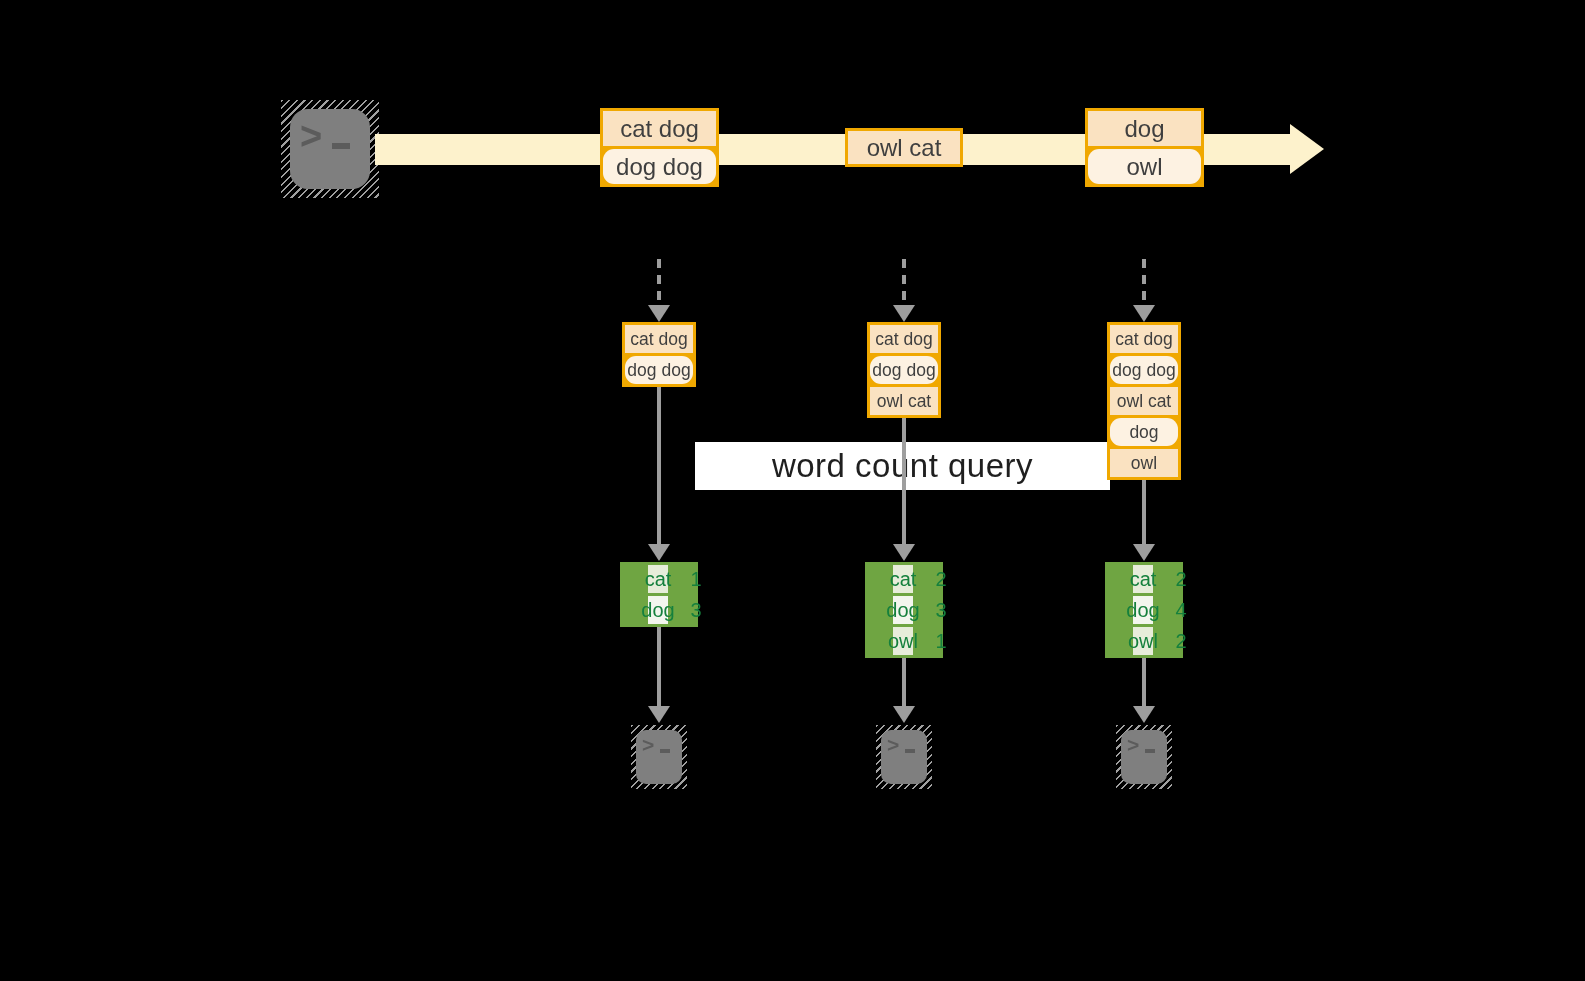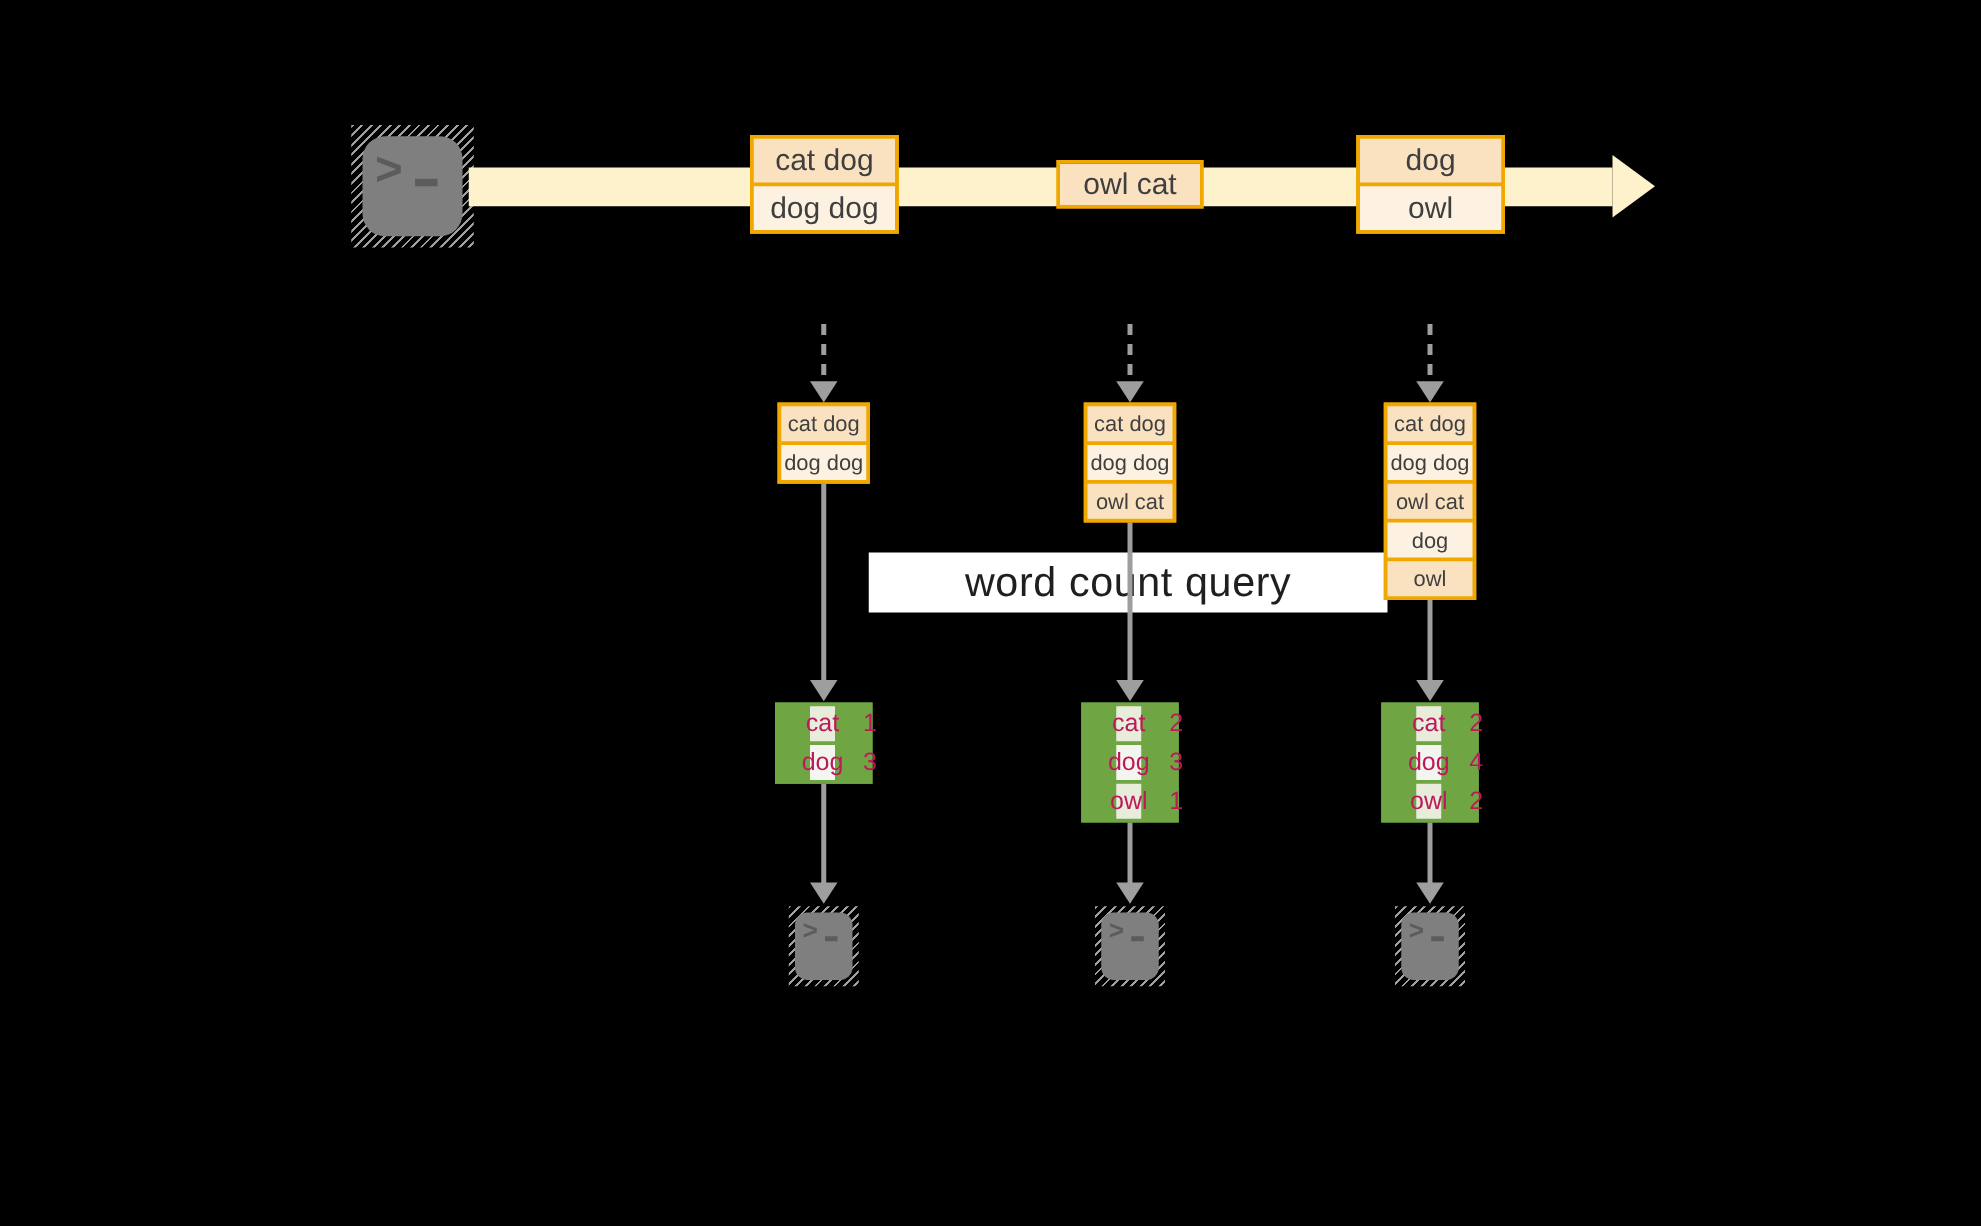--- a/index.html
+++ b/index.html
@@ -24,39 +24,39 @@
   
   .band{position:absolute;left:375px;top:134px;width:915px;height:31px;background:#FDF2CC;z-index:1;}
   .band-head{position:absolute;left:1290px;top:124px;width:0;height:0;
     border-top:25px solid transparent;border-bottom:25px solid transparent;
     border-left:34px solid #FDF2CC;z-index:1;}
   
   .bbox{position:absolute;border:3px solid #F0A800;background:#F0A800;
     display:flex;flex-direction:column;gap:3px;z-index:7;}
   .bcell{display:flex;align-items:center;justify-content:center;color:#3F3F3F;}
   .bcell.odd{background:#FAE2C1;}
-  .bcell.even{background:#FDF2E2;}
+  .bcell.even{background:#FDF2E2;border-radius:11px;}
   .bbox-lg .bcell{width:113px;height:35px;font-size:24px;}
   .bbox-md .bcell{width:112px;height:33px;font-size:24px;}
   .bbox-sm .bcell{width:68px;height:28px;font-size:17.5px;}
   
   .vdash{position:absolute;width:4px;z-index:3;
     background:repeating-linear-gradient(to bottom,#9e9e9e 0 9px,transparent 9px 16px);}
   .vline{position:absolute;width:4px;background:#9e9e9e;z-index:6;}
   .ahead{position:absolute;width:0;height:0;z-index:6;
     border-left:11px solid transparent;border-right:11px solid transparent;
     border-top:17px solid #9e9e9e;}
   
   .qband{position:absolute;left:695px;top:442px;width:415px;height:48px;background:#ffffff;
     display:flex;align-items:center;justify-content:center;z-index:5;}
   .qband span{font-size:33px;color:#1f1f1f;letter-spacing:0.5px;}
   
   .gtable{position:absolute;border:3px solid #6FA542;background:#6FA542;
     display:grid;grid-template-columns:45px 24px;gap:3px;z-index:7;}
-  .gcell{display:flex;align-items:center;justify-content:center;height:28px;font-size:20px;color:#be185d;margin-left:25px;}
+  .gcell{display:flex;align-items:center;justify-content:center;height:28px;font-size:20px;color:#15803d;margin-left:25px;}
   .r-odd{background:#E7EDDA;}
   .r-even{background:#F3F6EE;}
 </style>
 </head>
 <body>
 
 <div class="canvas">
 
   <div class="hatch term-lg" style="left:281px;top:100px;width:98px;height:98px;">
     <div class="term-inner">

